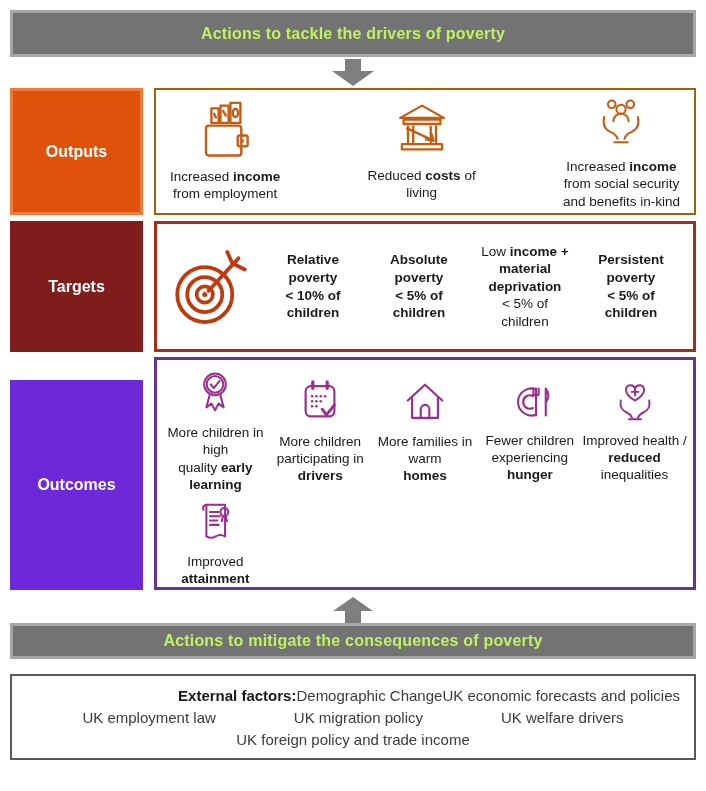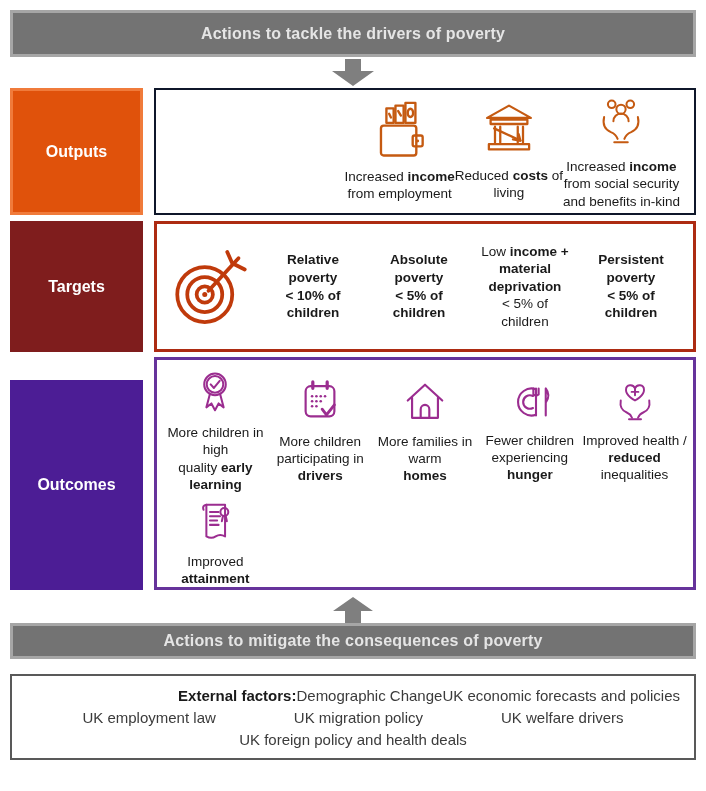--- a/index.html
+++ b/index.html
@@ -3,43 +3,43 @@
 <meta charset="utf-8">
 <style>
   * { margin:0; padding:0; box-sizing:border-box; }
   html,body { background:#ffffff; }
   body { font-family:"Liberation Sans", sans-serif; }
   .page { width:706px; height:791px; background:#ffffff; padding:10px 10px 0 10px; overflow:hidden; }
 
   .banner {
     height:47px; background:#737373; border:3px solid #A6A6A6;
     display:flex; align-items:center; justify-content:center;
-    color:#e5e5e5; font-weight:bold; font-size:16px; letter-spacing:0.2px;
+    color:#bef264; font-weight:bold; font-size:16px; letter-spacing:0.2px;
   }
   .banner.bottom { height:36px; }
 
   .arrow-row { display:flex; justify-content:center; padding:2px 0; }
   .arrow-row.tight { padding:1px 0 0 0; }
 
   .row { display:flex; gap:11px; margin-bottom:6px; }
   .row.targets-row { margin-bottom:5px; }
   .label-box {
     flex:0 0 133px; display:flex; align-items:center; justify-content:center;
     color:#ffffff; font-weight:bold; font-size:16px;
   }
   .label-outputs { background:#E0520B; border:3px solid #F07B3B; }
   .label-targets { background:#7f1d1d; }
-  .label-outcomes { background:#4c1d95;margin-top:23px; }
+  .label-outcomes { background:#6d28d9;margin-top:23px; }
 
   .content-box { flex:1; background:#ffffff; }
 
   .outputs-row { height:127px; }
   .content-outputs {
-    border:2px solid #0f172a;
-    display:flex; align-items:center; justify-content:flex-end; padding:10px 14px;
+    border:2px solid #a16207;
+    display:flex; align-items:center; justify-content:space-between; padding:10px 14px;
   }
   .out-item { display:flex; flex-direction:column; align-items:center; gap:7px; }
   .icon { color:#C55A11; display:block; }
   .icon-red { color:#C03A0B; }
   .icon-purple { color:#9B2D90; }
 
   .caption {
     font-size:13.5px; color:#1A1A1A; text-align:center; line-height:1.28;
     white-space:pre-line;
   }
@@ -272,17 +272,17 @@
       <b>External factors:</b>
       <span>Demographic Change</span>
       <span>UK economic forecasts and policies</span>
     </div>
     <div class="ext-line2">
       <span>UK employment law</span>
       <span>UK migration policy</span>
       <span>UK welfare drivers</span>
     </div>
     <div class="ext-line3">
-      <span>UK foreign policy and health deals</span>
+      <span>UK foreign policy and trade income</span>
     </div>
   </div>
 
 </div>
 
 </body></html>

